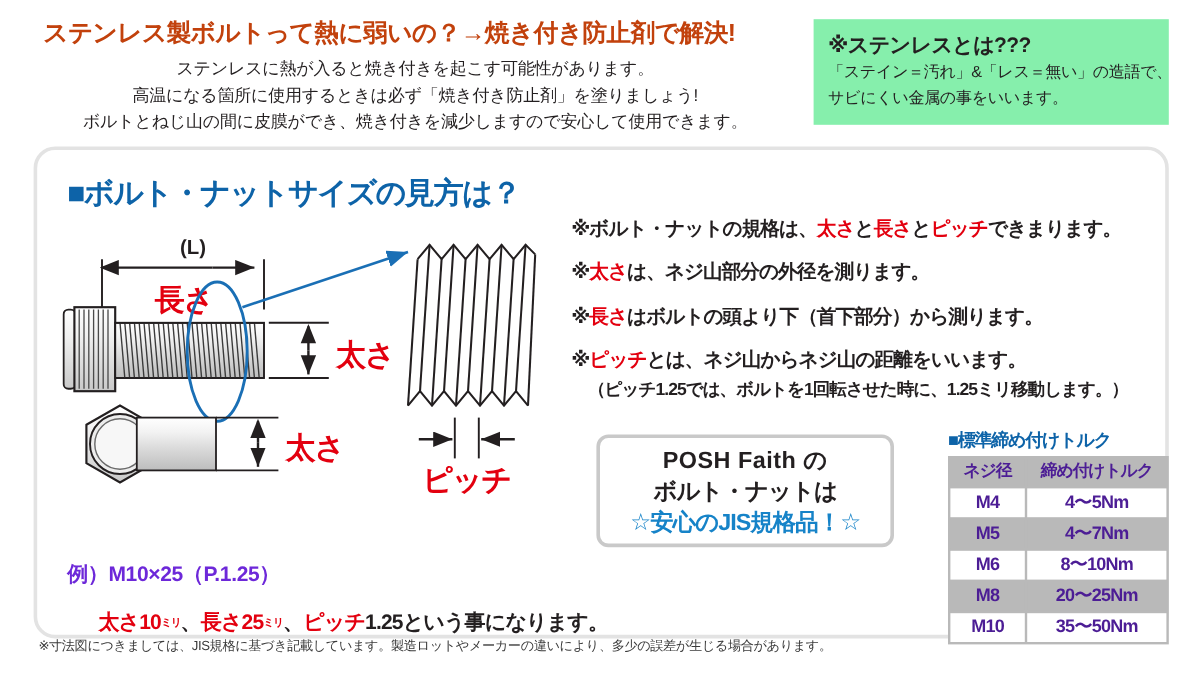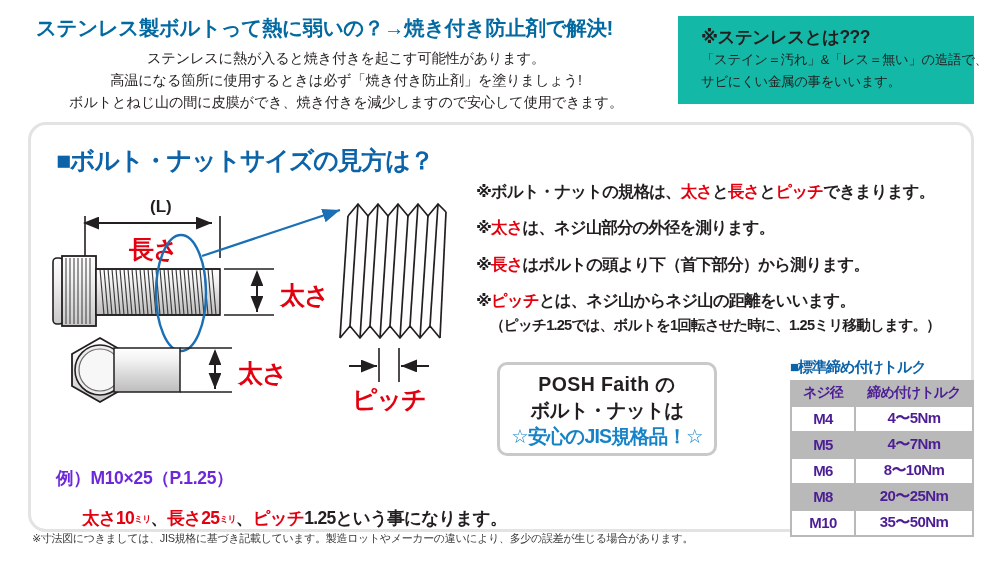--- a/index.html
+++ b/index.html
@@ -25,21 +25,21 @@
   .top-head {
     position: absolute;
     left: 36px;
     top: 16px;
     width: 620px;
   }
   .head-title {
     font-size: 20.5px;
     font-weight: bold;
     letter-spacing: -0.4px;
-    color: #0369a1;
+    color: #c2410c;
     line-height: 1.15;
     white-space: nowrap;
   }
   .head-lines {
     margin-top: 7px;
     text-align: center;
   }
   .head-line {
     font-size: 14.2px;
     line-height: 1.55;
@@ -48,23 +48,23 @@
     white-space: nowrap;
   }
 
   
   .pink-box {
     position: absolute;
     left: 678px;
     top: 16px;
     width: 296px;
     height: 88px;
-    background: #14b8a6;
+    background: #86efac;
     box-sizing: border-box;
-    padding: 9px 14px 0 23px;
+    padding: 9px 14px 0 12px;
   }
   .pink-title {
     font-size: 17.5px;
     font-weight: bold;
     letter-spacing: -0.5px;
     color: #231f20;
     white-space: nowrap;
   }
   .pink-line {
     font-size: 13.4px;
@@ -121,21 +121,21 @@
     padding-left: 14px;
     margin-top: -11px;
   }
   .r { color: #e3000f; }
 
   
   .posh {
     position: absolute;
     left: 497px;
     top: 362px;
-    width: 220px;
+    width: 248px;
     height: 94px;
     border: 3px solid #c9c9c9;
     border-radius: 10px;
     box-sizing: border-box;
     background: #ffffff;
     text-align: center;
     padding-top: 7px;
   }
   .posh-l1 {
     font-size: 19.5px;

